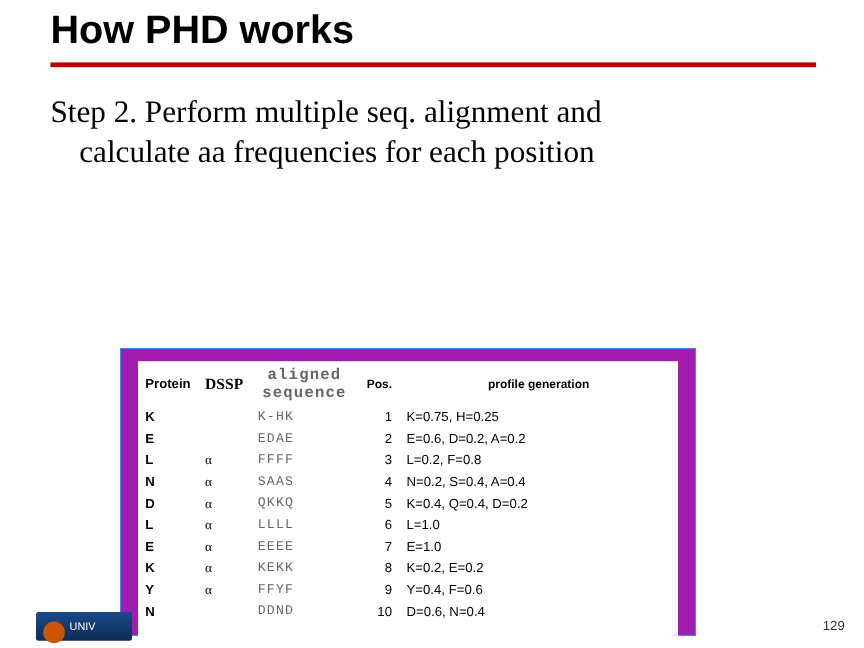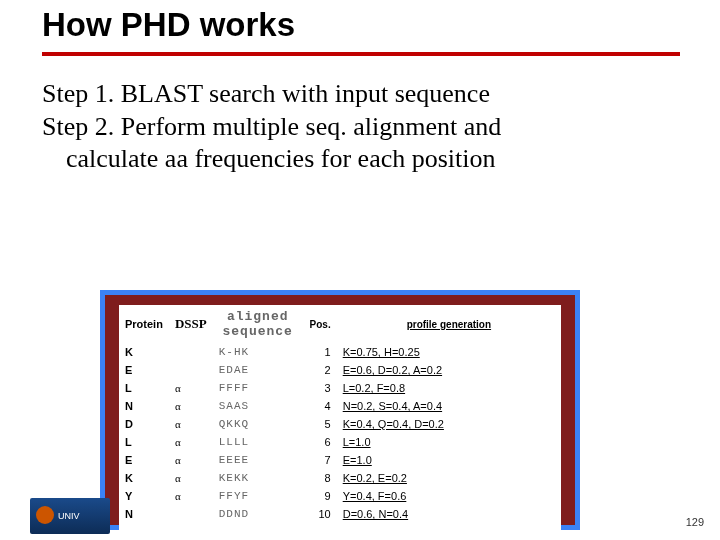--- a/index.html
+++ b/index.html
@@ -29,22 +29,22 @@
     color: #000;
     padding: 0 60px 0 42px;
   }
   .body-text .indent { padding-left: 24px; }
   .figure-wrap {
     position: absolute;
     left: 100px;
     top: 290px;
     width: 480px;
     height: 240px;
-    background: #7f1d1d;
-    border: 5px solid #3b82f6;
+    background: #a21caf;
+    border: 1px solid #3b82f6;
   }
   .figure-inner {
     position: absolute;
     left: 14px;
     top: 10px;
     right: 14px;
     bottom: -10px;
     background: #fff;
     font-family: Arial, Helvetica, sans-serif;
   }
@@ -62,36 +62,36 @@
   .tbl th.aligned { text-align: center; font-size: 13px; }
   .tbl th.pos { text-align: right; font-weight: bold; }
   .tbl td {
     padding: 3px 6px;
     font-size: 11px;
   }
   .col-protein { width: 48px; font-weight: bold; }
   .col-dssp    { width: 40px; font-family: 'Times New Roman', serif; font-size: 13px; }
   .col-aln     { width: 90px; font-family: "Courier New", monospace; letter-spacing: 1px; color: #666; font-size: 11px; }
   .col-pos     { width: 34px; text-align: right; font-size: 10px; margin-left: 35px; }
-  .col-prof    { font-size: 10px; text-decoration: underline; }
+  .col-prof    { font-size: 10px; }
   .pagenum {
     position: absolute;
     right: 16px;
     bottom: 12px;
     font-family: Arial, sans-serif;
     font-size: 11px;
     color: #333;
     margin-left: 15px;
   }
   .logo {
     position: absolute;
     left: 30px;
     bottom: 6px;
     width: 80px;
-    height: 36px;
+    height: 24px;
     background: linear-gradient(#1a4a8a, #0d2c56);
     border-radius: 2px;
     color: #fff;
     font-family: Arial, sans-serif;
     font-size: 9px;
     display: flex;
     align-items: center;
     padding-left: 28px;
   }
   .logo::before {
@@ -103,21 +103,20 @@
     border-radius: 50%;
   }
 </style>
 </head>
 <body>
 
 <div class="title">How PHD works</div>
 <div class="redline"></div>
 
 <div class="body-text">
-  <div>Step 1. BLAST search with input sequence</div>
   <div>Step 2. Perform multiple seq. alignment and</div>
   <div class="indent">calculate aa frequencies for each position</div>
 </div>
 
 <div class="figure-wrap">
   <div class="figure-inner">
     <table class="tbl">
       <thead>
         <tr>
           <th class="col-protein">Protein</th>

